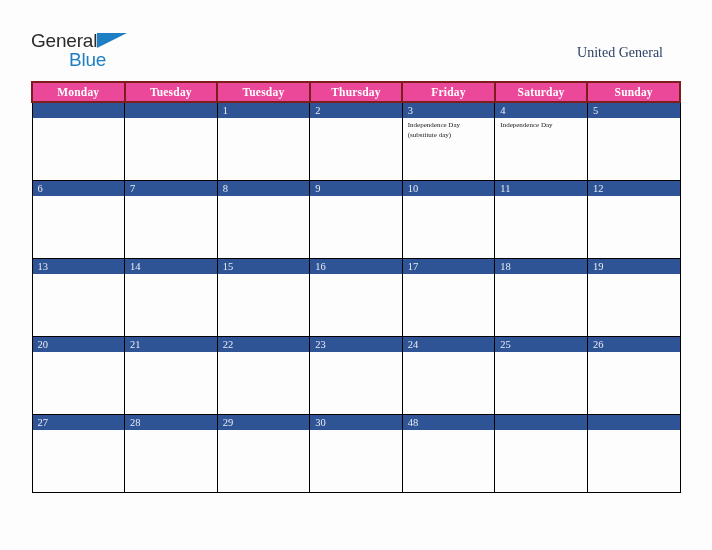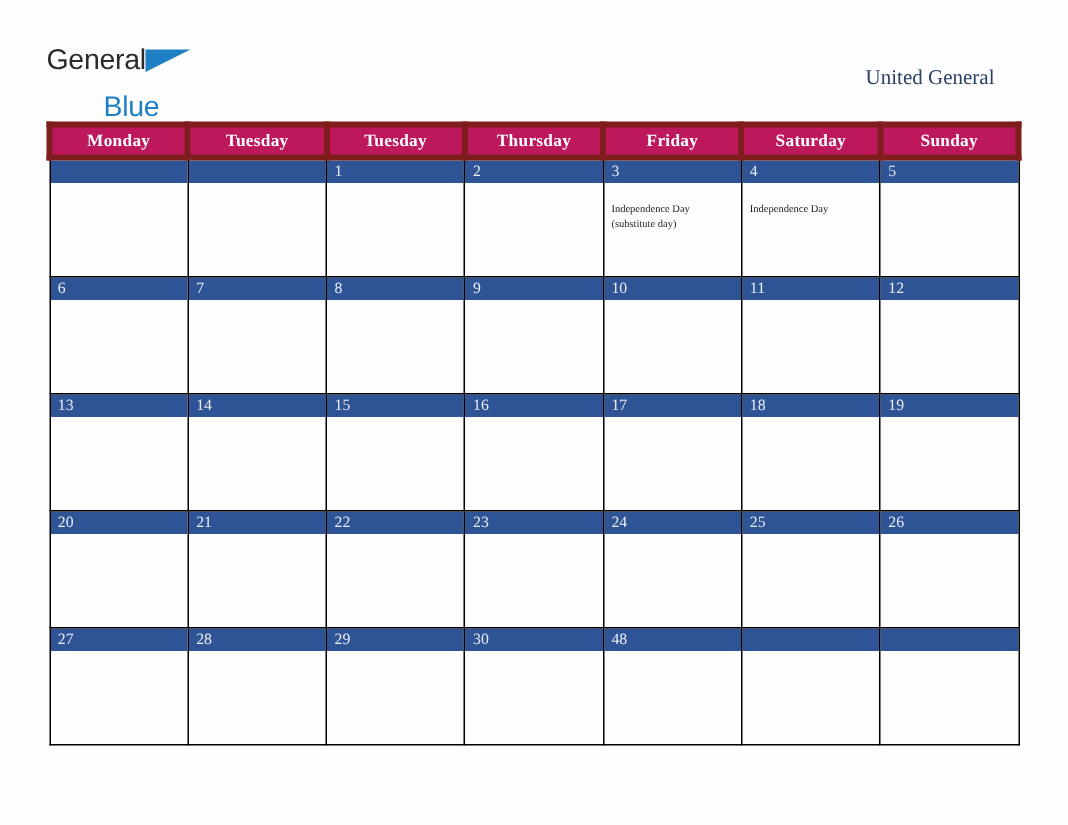--- a/index.html
+++ b/index.html
@@ -53,21 +53,20 @@
   }
   #brand-logo .logo-line-2 {
     position: absolute;
     left: 38px;
     top: 19px;
     font-family: "Liberation Sans", "DejaVu Sans", sans-serif;
     font-size: 19px;
     color: #1f7fc4;
     letter-spacing: -0.2px;
     line-height: 20px;
-    margin-top: 12px;
   }
 
   #calendar-title {
     position: absolute;
     left: 0;
     top: 28px;
     width: 712px;
     text-align: center;
     font-size: 30px;
     color: #2a3f63;
@@ -85,28 +84,28 @@
   
   #calendar-table {
     position: absolute;
     left: 31px;
     top: 81px;
     width: 650px;
     border-collapse: collapse;
     table-layout: fixed;
   }
   #calendar-table th {
-    background: #be185d;
+    background: #ec4899;
     color: #ffffff;
     font-size: 11.5px;
     font-weight: bold;
     height: 18px;
     padding: 0;
     text-align: center;
-    border: 4px solid #7f1d1d;
+    border: 2px solid #7f1d1d;
     letter-spacing: 0.2px;
   }
   #calendar-table td {
     padding: 0;
     vertical-align: top;
     border-left: 1px solid #000000;
     border-right: 1px solid #000000;
     border-bottom: 1px solid #000000;
     background: #fdfdfd;
     height: 77px;
@@ -126,21 +125,20 @@
     box-sizing: border-box;
     overflow: hidden;
   }
   .day-events {
     display: block;
     padding: 3px 4px 0 5px;
     font-size: 7px;
     line-height: 9.5px;
     color: #1b1b1b;
     box-sizing: border-box;
-    margin-top: 10px;
   }
   .event-item {
     display: block;
   }
 </style>
 </head>
 <body>
 
 <div id="page-header">
 

